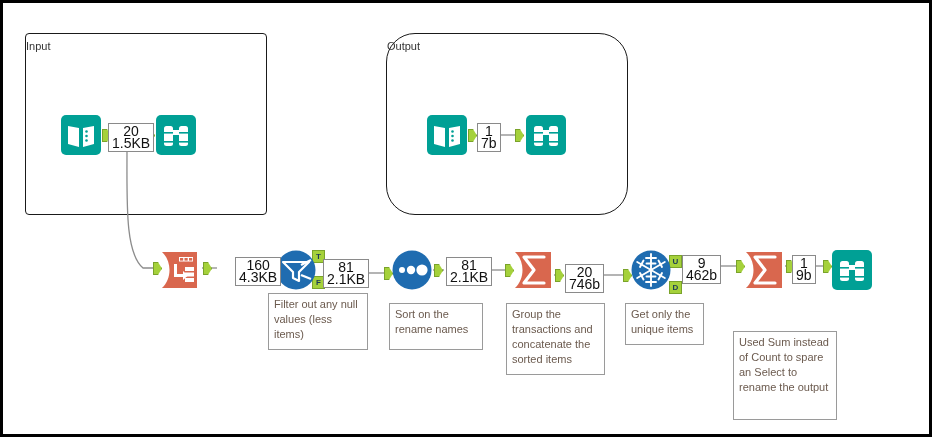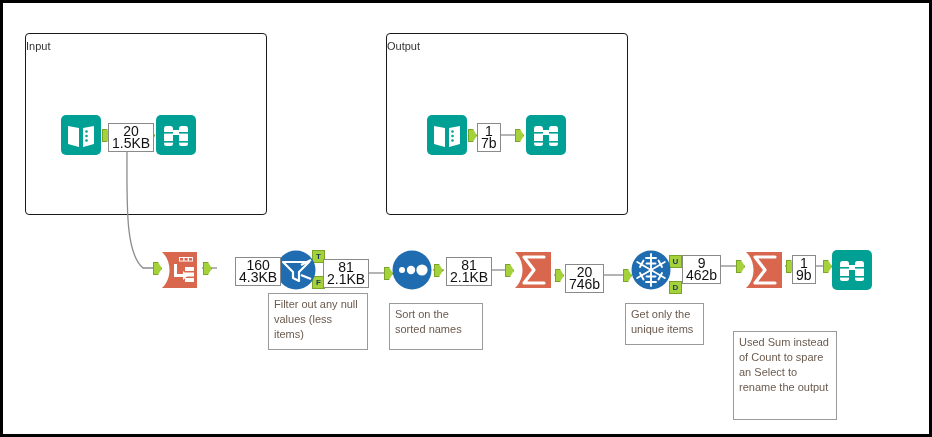--- a/index.html
+++ b/index.html
@@ -121,21 +121,21 @@
 </style>
 </head>
 <body>
 
 <div id="canvas">
 
   <div class="container-box" style="left:22px; top:30px; width:242px; height:182px;">
     <div class="container-title">Input</div>
   </div>
 
-  <div class="container-box" style="left:383px; top:30px; width:242px; height:182px;">
+  <div class="container-box" style="left:383px; top:30px; width:242px; height:182px;border-radius:29px;">
     <div class="container-title">Output</div>
   </div>
 
   <svg id="wires" viewBox="0 0 932 437">
 
     <path d="M 100 132 L 107 132" stroke="#8c8c8c" stroke-width="1.3" fill="none"></path>
     <path d="M 139 132 L 150 132" stroke="#8c8c8c" stroke-width="1.3" fill="none"></path>
 
     <path d="M 124 147 C 124 200, 122 250, 140 265 L 155 265" stroke="#8c8c8c" stroke-width="1.3" fill="none"></path>
 
@@ -346,20 +346,21 @@
   </div>
 
   <div class="datalabel" style="left:789px; top:252px;">
     <span class="rec">1</span>
     <span class="sz">9b</span>
   </div>
 
 
   <div class="annotation" style="left:265px; top:290px; width:100px; height:57px;">Filter out any null values (less items)</div>
 
-  <div class="annotation" style="left:386px; top:300px; width:94px; height:47px;">Sort on the sorted names</div>
-
+  <div class="annotation" style="left:386px; top:300px; width:94px; height:47px;">Sort on the rename names</div>
+
+  <div class="annotation" style="left:503px; top:300px; width:99px; height:72px;">Group the transactions and concatenate the sorted items</div>
 
   <div class="annotation" style="left:622px; top:300px; width:79px; height:42px;">Get only the unique items</div>
 
   <div class="annotation" style="left:730px; top:288px; width:104px; height:89px;margin-top:40px;">Used Sum instead of Count to spare an Select to rename the output</div>
 
 </div>
 
 </body></html>

